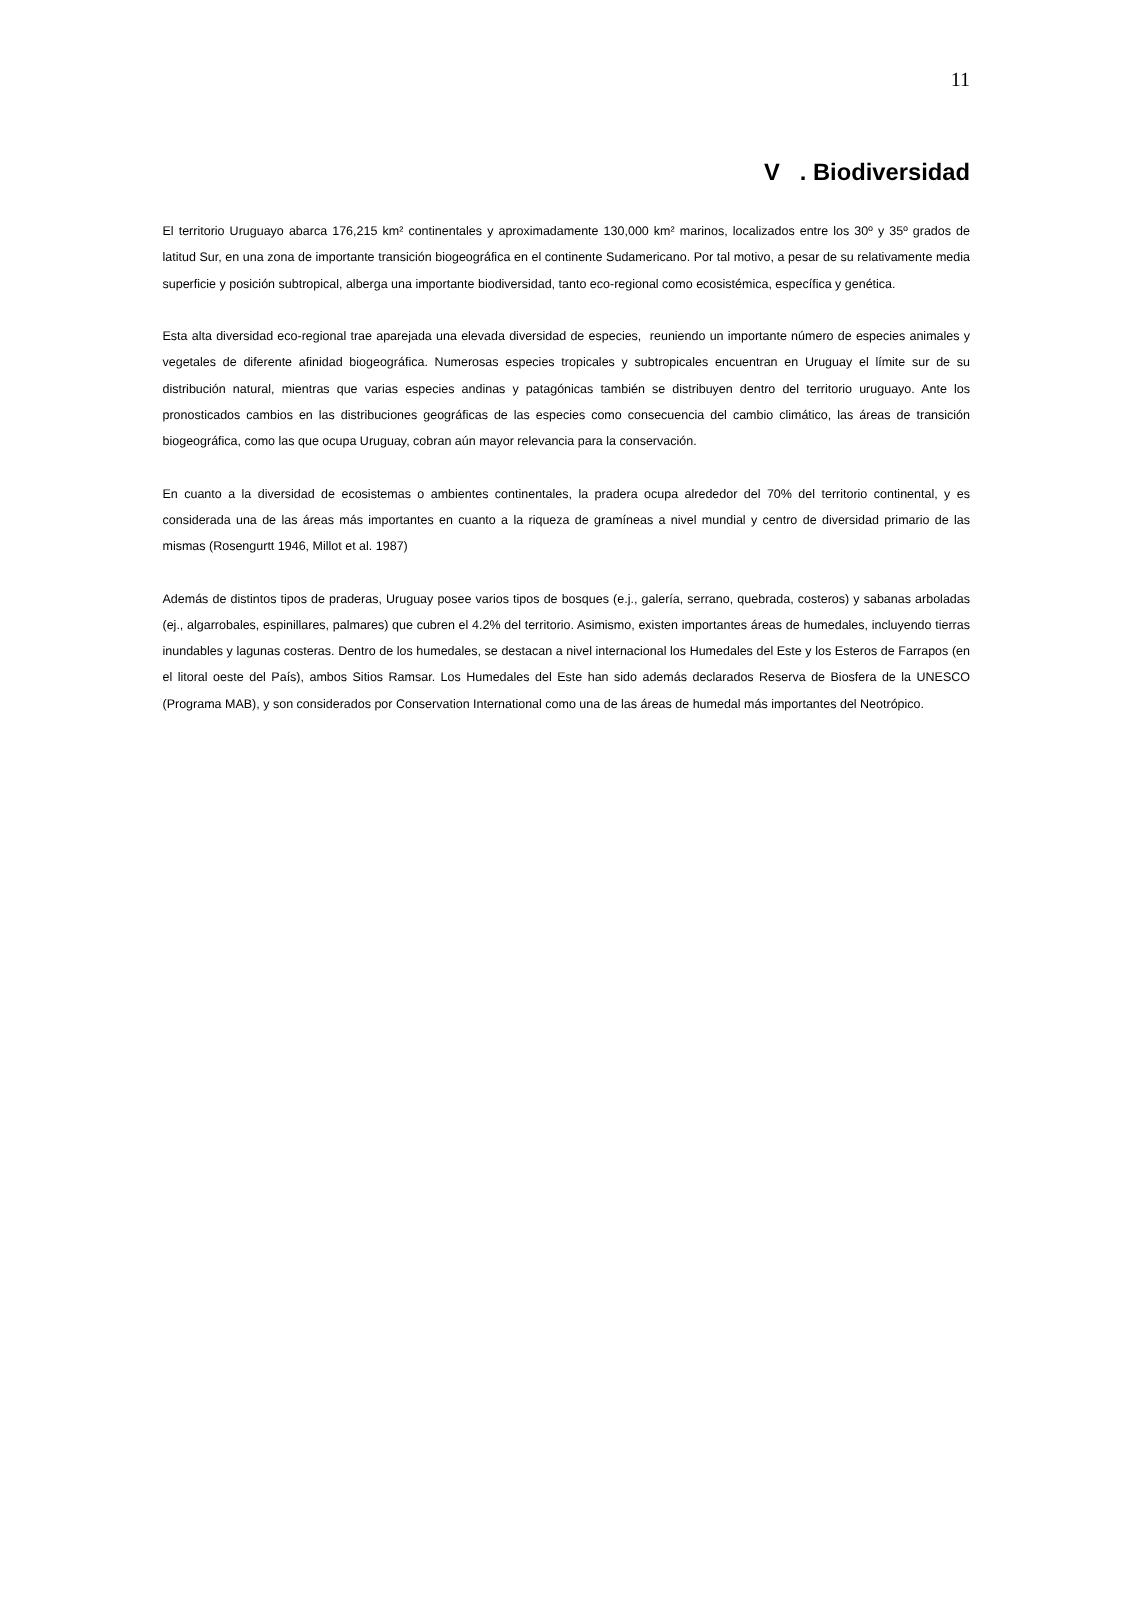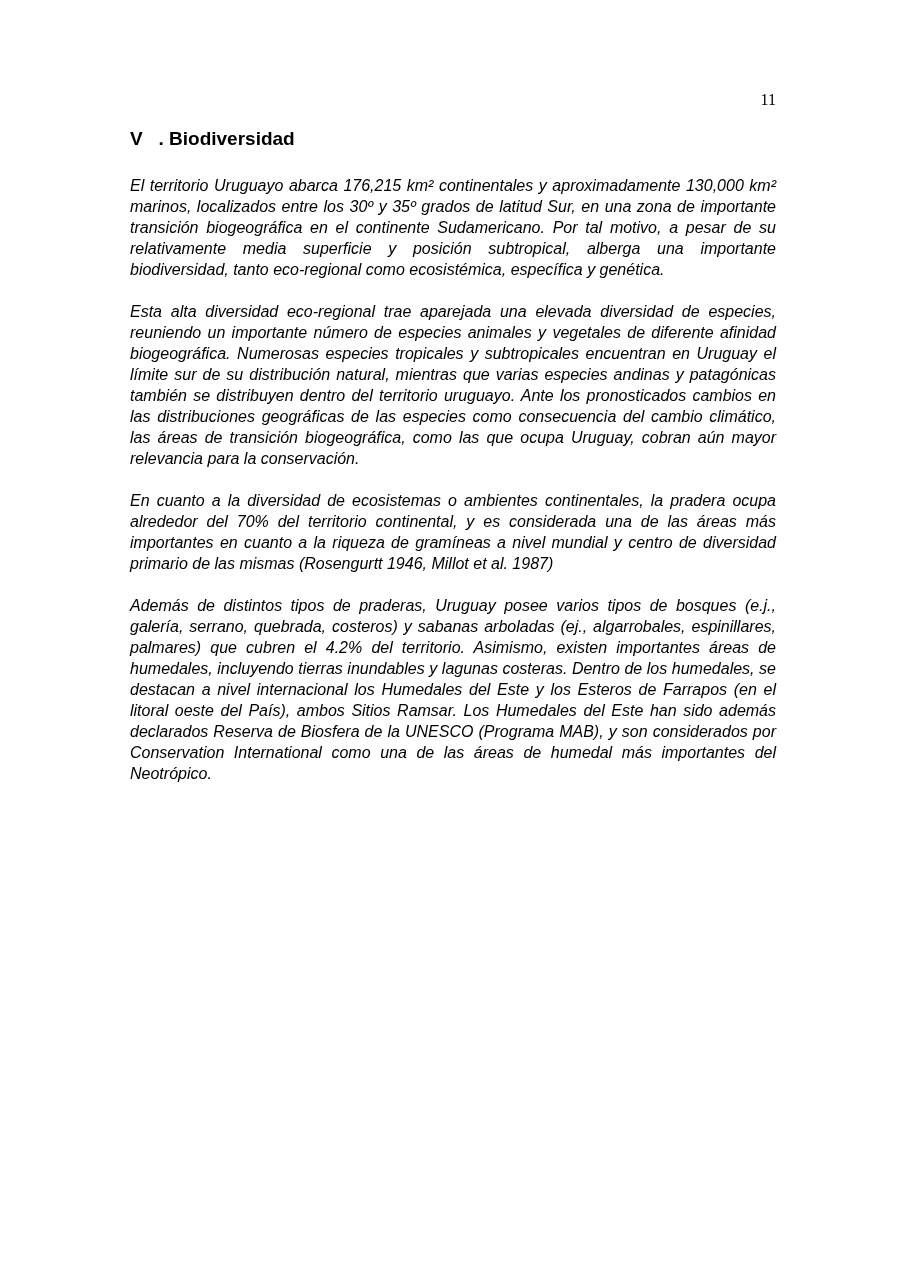--- a/index.html
+++ b/index.html
@@ -14,44 +14,43 @@
       overflow: hidden;
       color: #000000;
     }
     .page-number {
       position: absolute;
       top: 55px;
       right: 129px;
       font-family: "Liberation Serif", serif;
       font-size: 16px;
       line-height: 20px;
-      margin-top: 35px;
     }
     .content {
       position: absolute;
       left: 130px;
       top: 127px;
       width: 646px;
     }
     .heading {
       font-family: "Liberation Sans", sans-serif;
       font-weight: bold;
       font-size: 19px;
       line-height: 24px;
       margin: 0 0 24px 0;
       white-space: pre;
+      text-align: right;
     }
     .para {
       font-family: "Liberation Sans", sans-serif;
-      font-size: 16px;
+      font-size: 10px;
       line-height: 21px;
       text-align: justify;
       margin: 0 0 21px 0;
       white-space: pre-wrap;
-      font-style: italic;
     }
   </style>
 </head>
 <body>
 
 <div class="page-number">11</div>
 
 <div class="content">
   <h2 class="heading">V   . Biodiversidad</h2>
   <p class="para">El territorio Uruguayo abarca 176,215 km² continentales y aproximadamente 130,000 km² marinos, localizados entre los 30º y 35º grados de latitud Sur, en una zona de importante transición biogeográfica en el continente Sudamericano. Por tal motivo, a pesar de su relativamente media superficie y posición subtropical, alberga una importante biodiversidad, tanto eco-regional como ecosistémica, específica y genética.</p>

